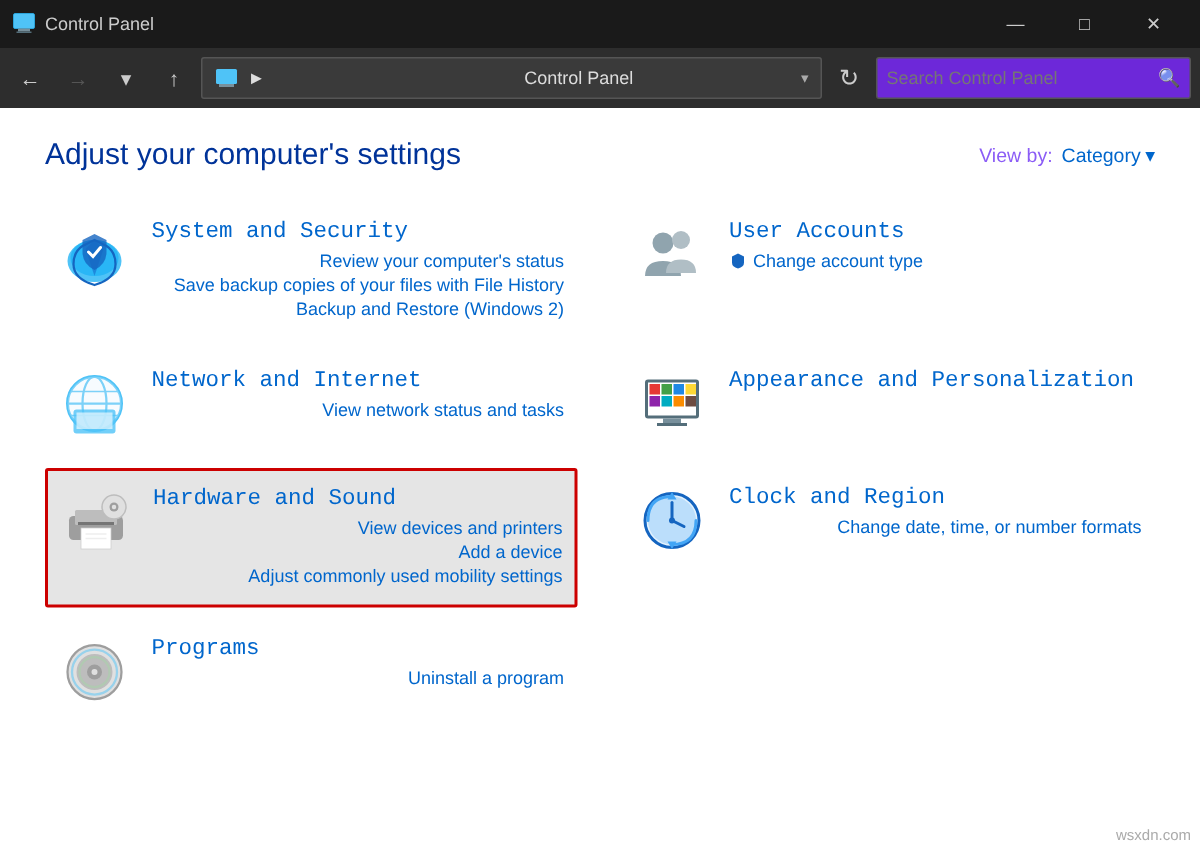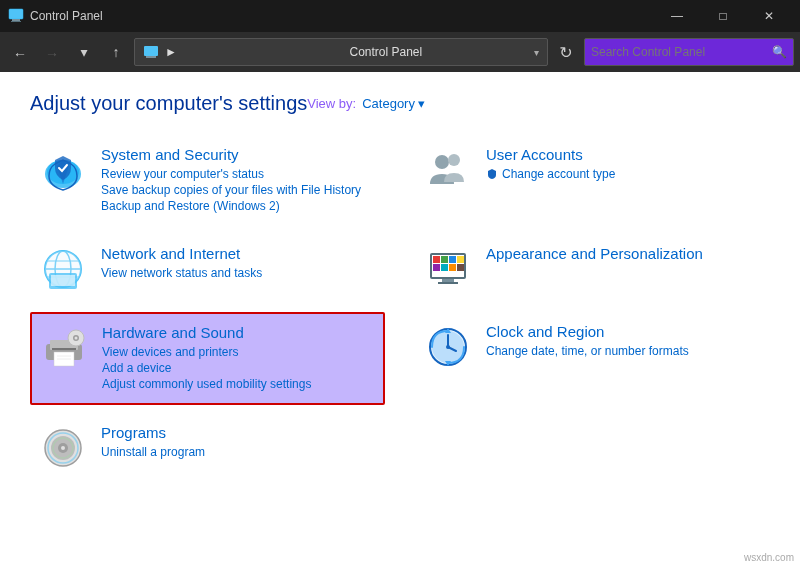--- a/index.html
+++ b/index.html
@@ -141,21 +141,21 @@
     .main-content {
       background: #fff;
       padding: 20px 30px;
       height: calc(569px - 32px - 40px);
       overflow: hidden;
     }
 
     .page-header {
       display: flex;
       align-items: center;
-      justify-content: flex-start;
+      justify-content: space-between;
       margin-bottom: 20px;
     }
     .page-title {
       font-size: 20px;
       color: #003399;
       font-weight: 300;
     }
     .view-by {
       display: flex;
       align-items: center;
@@ -183,46 +183,48 @@
       display: flex;
       align-items: flex-start;
       gap: 14px;
       padding: 10px 8px;
       border: 1px solid transparent;
       border-radius: 2px;
       cursor: pointer;
     }
     .category-item.highlighted {
       border: 2px solid #cc0000;
-      background: #c4b5fd;
+      background: #e5e5e5;
     }
 
     .category-icon {
       width: 48px;
       height: 48px;
       flex-shrink: 0;
       display: flex;
       align-items: center;
       justify-content: center;
     }
 
     .category-text { flex: 1; }
     .category-title {
       font-size: 15px;
       color: #0066cc;
       font-weight: 400;
       margin-bottom: 4px;
       cursor: pointer;
+      font-family: Liberation Mono, monospace;
     }
     .category-link {
       font-size: 12px;
       color: #0066cc;
       display: block;
       margin-bottom: 2px;
       cursor: pointer;
+      text-align: right;
     }
     .category-link.shield-link {
       display: flex;
       align-items: center;
       gap: 4px;
     }
 
     
     .watermark {
       position: fixed;

